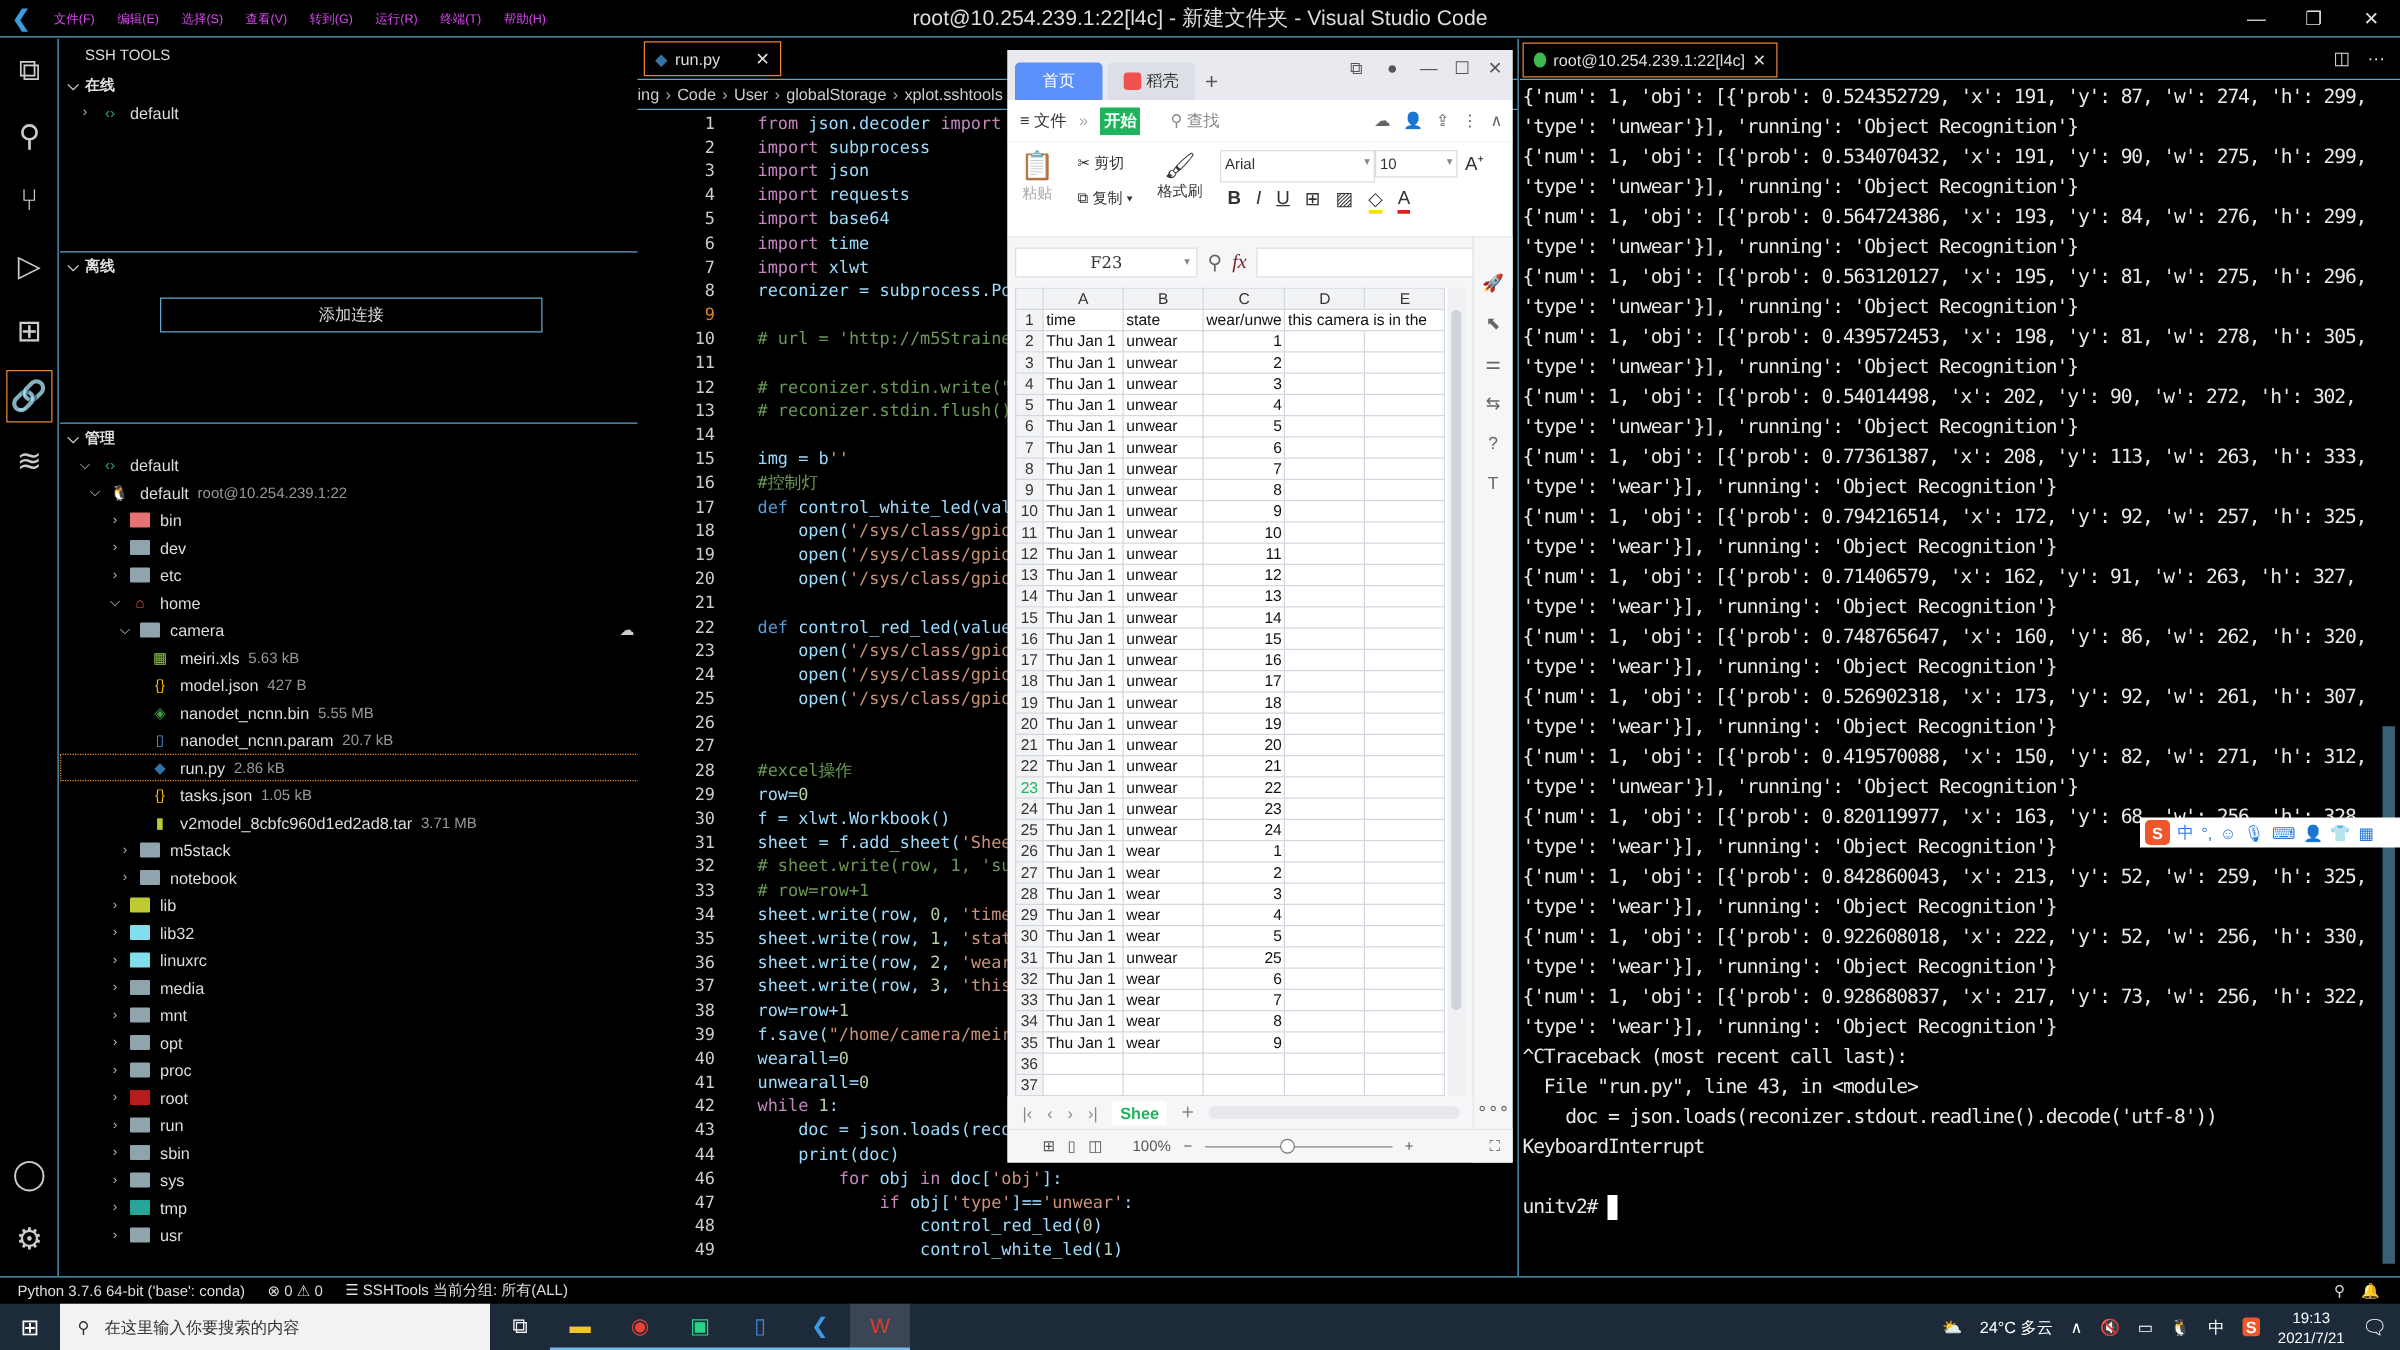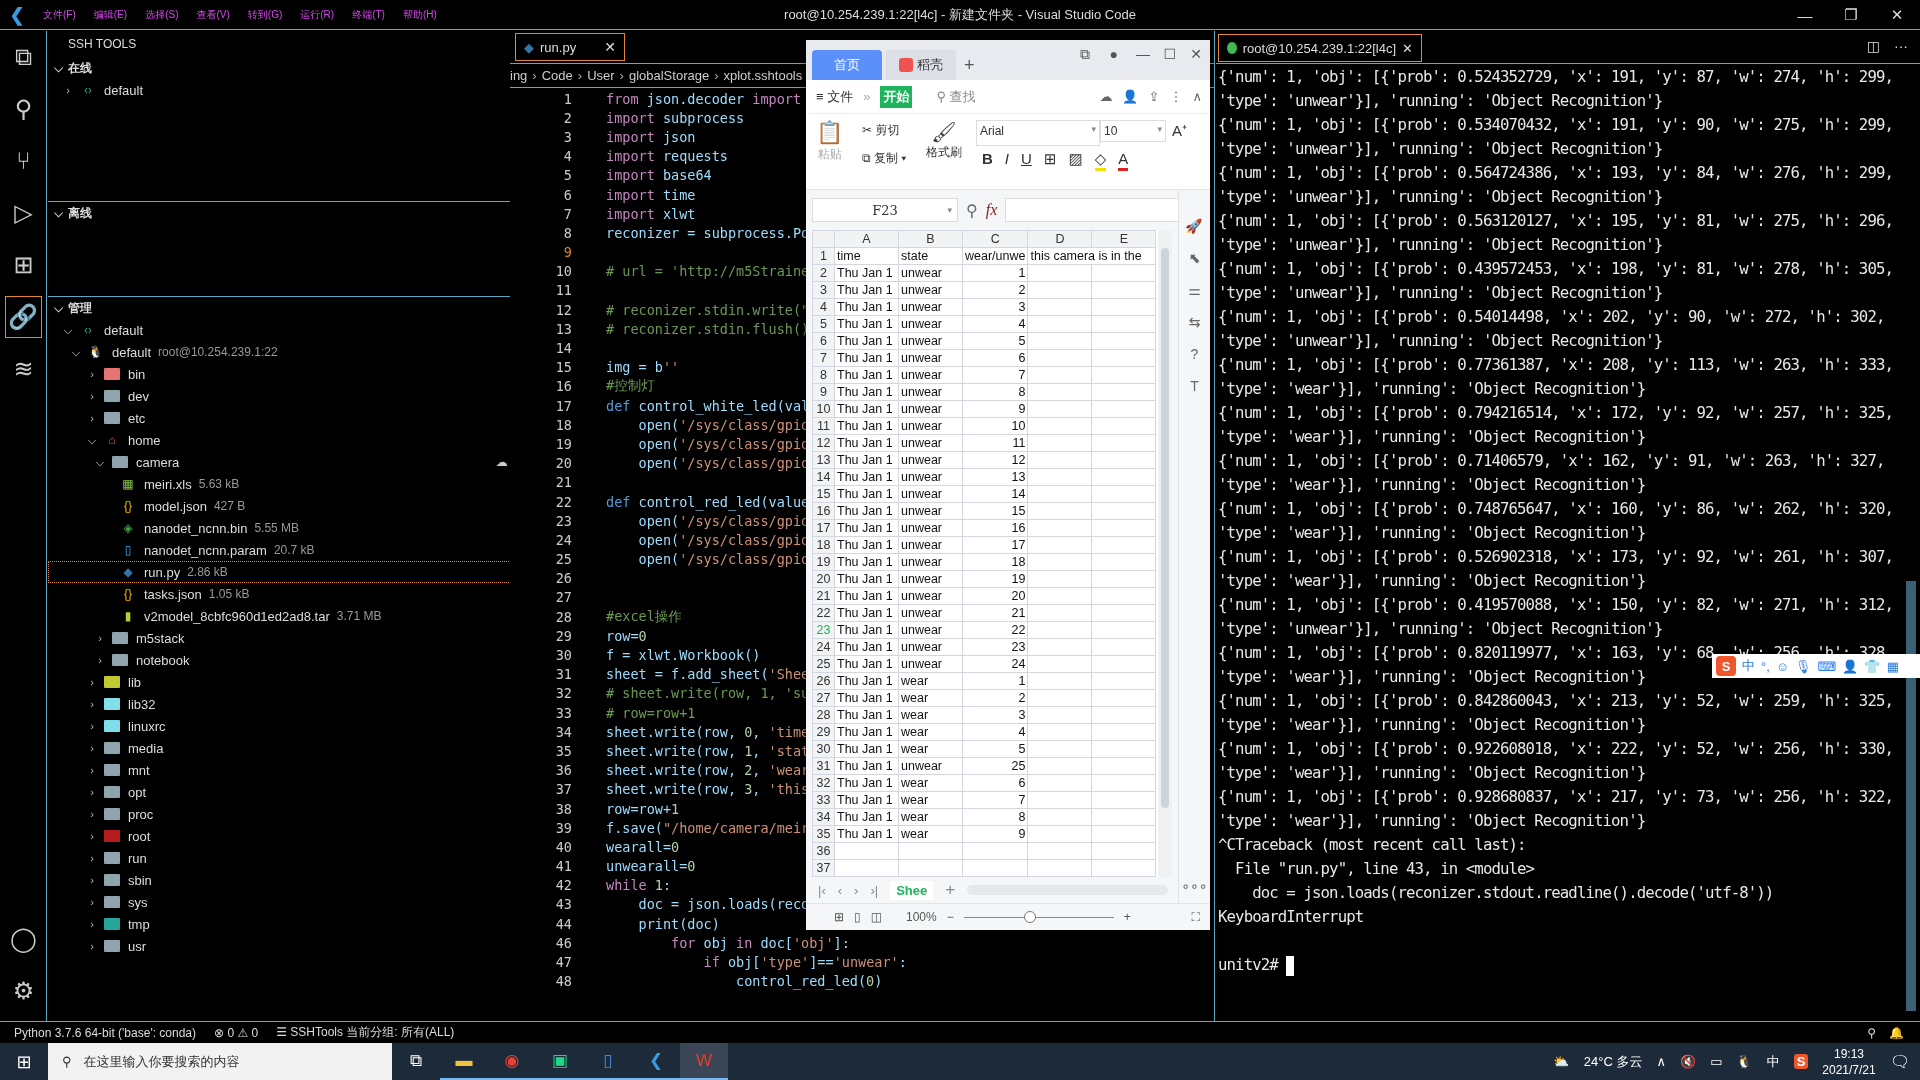--- a/index.html
+++ b/index.html
@@ -2,21 +2,21 @@
 <html><head>
 <meta charset="utf-8">
 <style>
 *{box-sizing:border-box;margin:0;padding:0}
 html,body{width:1920px;height:1080px;overflow:hidden;background:#000;font-family:"Liberation Sans",sans-serif;color:#ddd}
 .abs{position:absolute}
 
 #titlebar{left:0;top:0;width:1920px;height:30px;background:#000;border-bottom:1px solid #5fa8c9;display:flex;align-items:center}
 #titlebar .logo{width:34px;height:30px;display:flex;align-items:center;justify-content:center;color:#3b9be0;font-weight:bold;font-size:18px}
 #titlebar .menu{font-size:10px;color:#d946ef;padding:0 9px}
-#titlebar .wtitle{position:absolute;left:0;right:0;text-align:center;font-size:13px;color:#ddd;pointer-events:none}
+#titlebar .wtitle{position:absolute;left:0;right:0;text-align:center;font-size:17px;color:#ddd;pointer-events:none}
 #titlebar .wc{position:absolute;top:0;height:30px;width:46px;display:flex;align-items:center;justify-content:center;font-size:15px;color:#ddd}
 
 #activity{left:0;top:31px;width:47px;height:990px;background:#000;border-right:1px solid #5fa8c9}
 #activity .ai{width:47px;height:52px;display:flex;align-items:center;justify-content:center;color:#ccc;font-size:24px}
 #activity .ai.active{outline:1px solid #e3852f;outline-offset:-6px}
 
 #sidebar{left:48px;top:31px;width:492px;height:990px;background:#000;border-right:1px solid #5fa8c9;font-size:13px}
 .sec-title{height:26px;display:flex;align-items:center;padding-left:20px;font-size:12px;color:#ddd}
 .sec-head{height:22px;display:flex;align-items:center;padding-left:6px;font-weight:bold;font-size:12px;color:#ddd}
 .sec-head .chev{width:14px;color:#ccc}
@@ -134,20 +134,21 @@
     <span class="tw">›</span>
     <span class="ic" style="color:#2ea77a">‹›</span>
     <span>default</span>
   </div>
   <div style="height:100px"></div>
   <div class="divider"></div>
   <div class="sec-head">
       <span class="chev">⌵</span>
       <span>离线</span>
     </div>
+  <div id="add-conn">添加连接</div>
   <div style="height:72px"></div>
   <div class="divider"></div>
   <div class="sec-head">
       <span class="chev">⌵</span>
       <span>管理</span>
     </div>
   <div class="tree-row" style="padding-left:12px">
     <span class="tw">⌵</span>
     <span class="ic" style="color:#2ea77a">‹›</span>
     <span>default</span>
@@ -420,20 +421,21 @@
       <div class="cl"><span class="ln">38</span><span class="tx var">row=row+<span class="num">1</span></span></div>
       <div class="cl"><span class="ln">39</span><span class="tx var">f.save(<span class="str">"/home/camera/meiri.xls</span></span></div>
       <div class="cl"><span class="ln">40</span><span class="tx var">wearall=<span class="num">0</span></span></div>
       <div class="cl"><span class="ln">41</span><span class="tx var">unwearall=<span class="num">0</span></span></div>
       <div class="cl"><span class="ln">42</span><span class="tx var"><span class="kw">while</span> <span class="num">1</span>:</span></div>
       <div class="cl"><span class="ln">43</span><span class="tx var">    doc = json.loads(reconizer</span></div>
       <div class="cl"><span class="ln">44</span><span class="tx var">    print(doc)</span></div>
       <div class="cl"><span class="ln">46</span><span class="tx var">        <span class="kw">for</span> obj <span class="kw">in</span> doc[<span class="str">'obj'</span>]:</span></div>
       <div class="cl"><span class="ln">47</span><span class="tx var">            <span class="kw">if</span> obj[<span class="str">'type'</span>]==<span class="str">'unwear'</span>:</span></div>
       <div class="cl"><span class="ln">48</span><span class="tx var">                control_red_led(<span class="num">0</span>)</span></div>
+      <div class="cl"><span class="ln">49</span><span class="tx var">                control_white_led(<span class="num">1</span>)</span></div>
     </div>
 </div>
 
 <div id="term" class="abs">
   <div id="termtabs">
     <div class="ttab">
       <span class="dot"></span>
       <span>root@10.254.239.1:22[l4c]</span>
       <span style="margin-left:auto">✕</span>
     </div>

